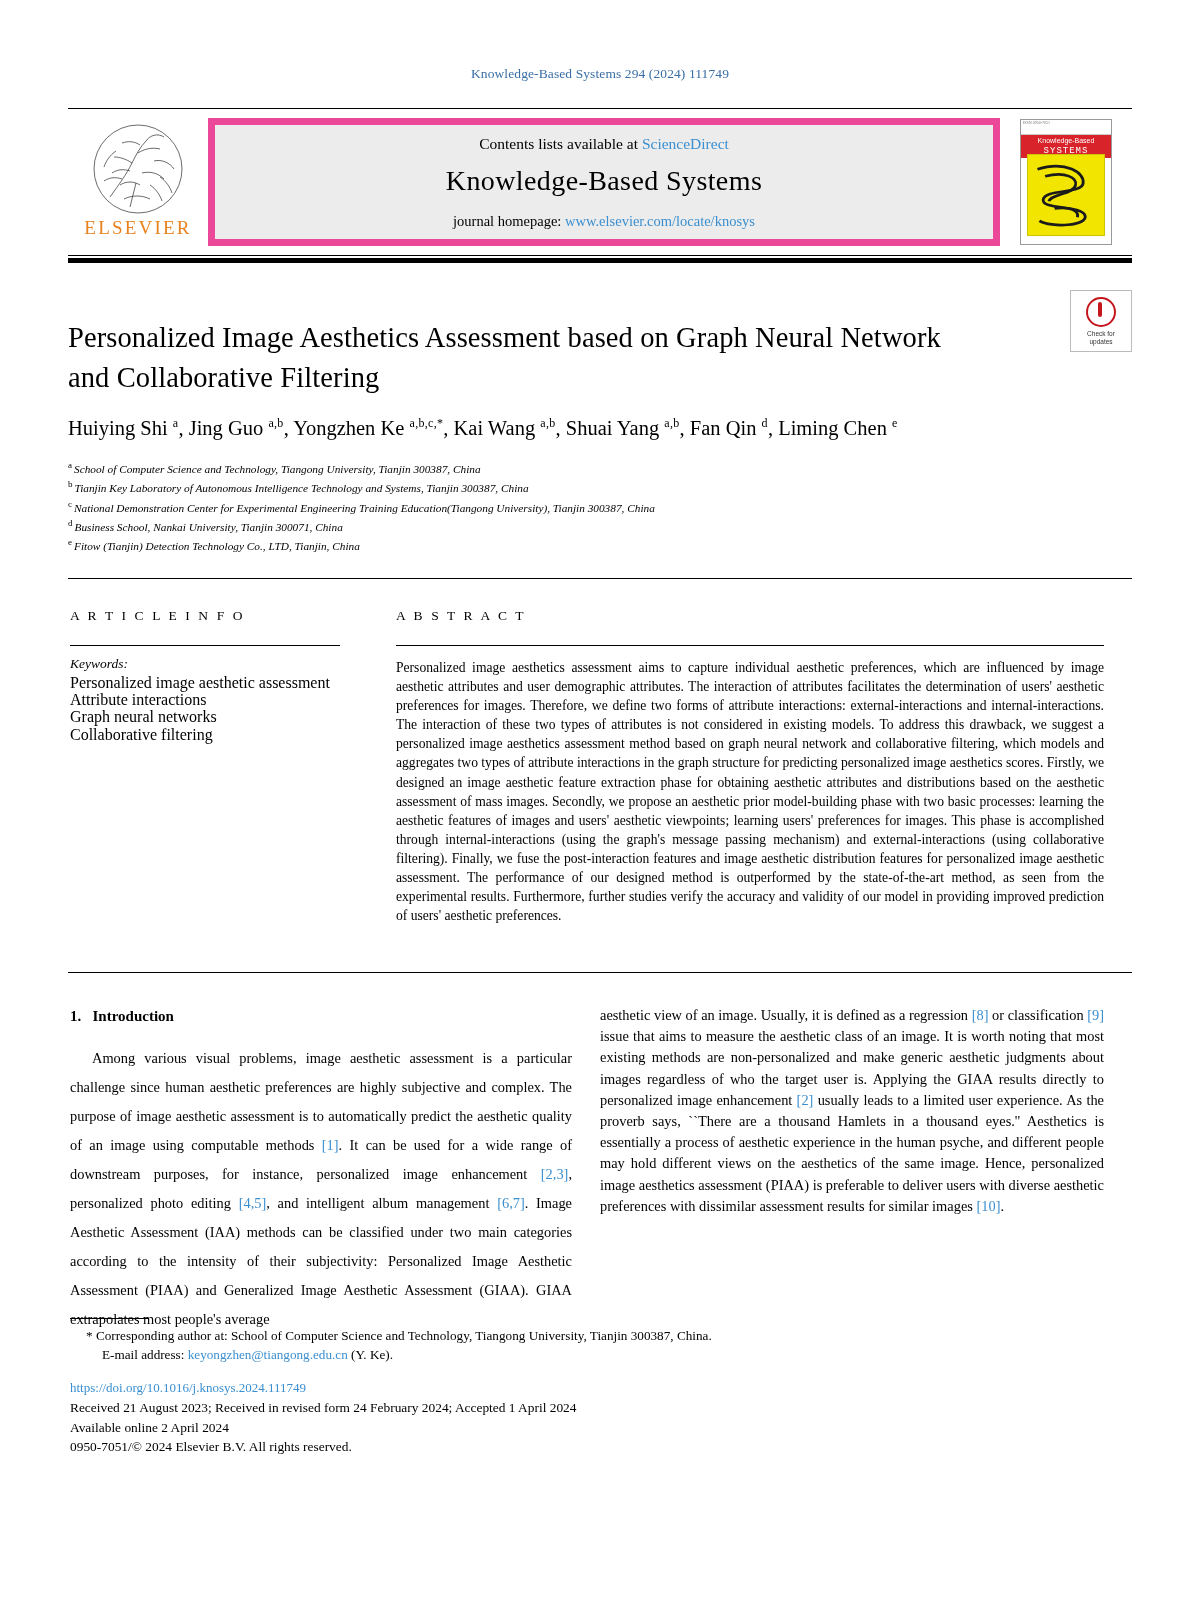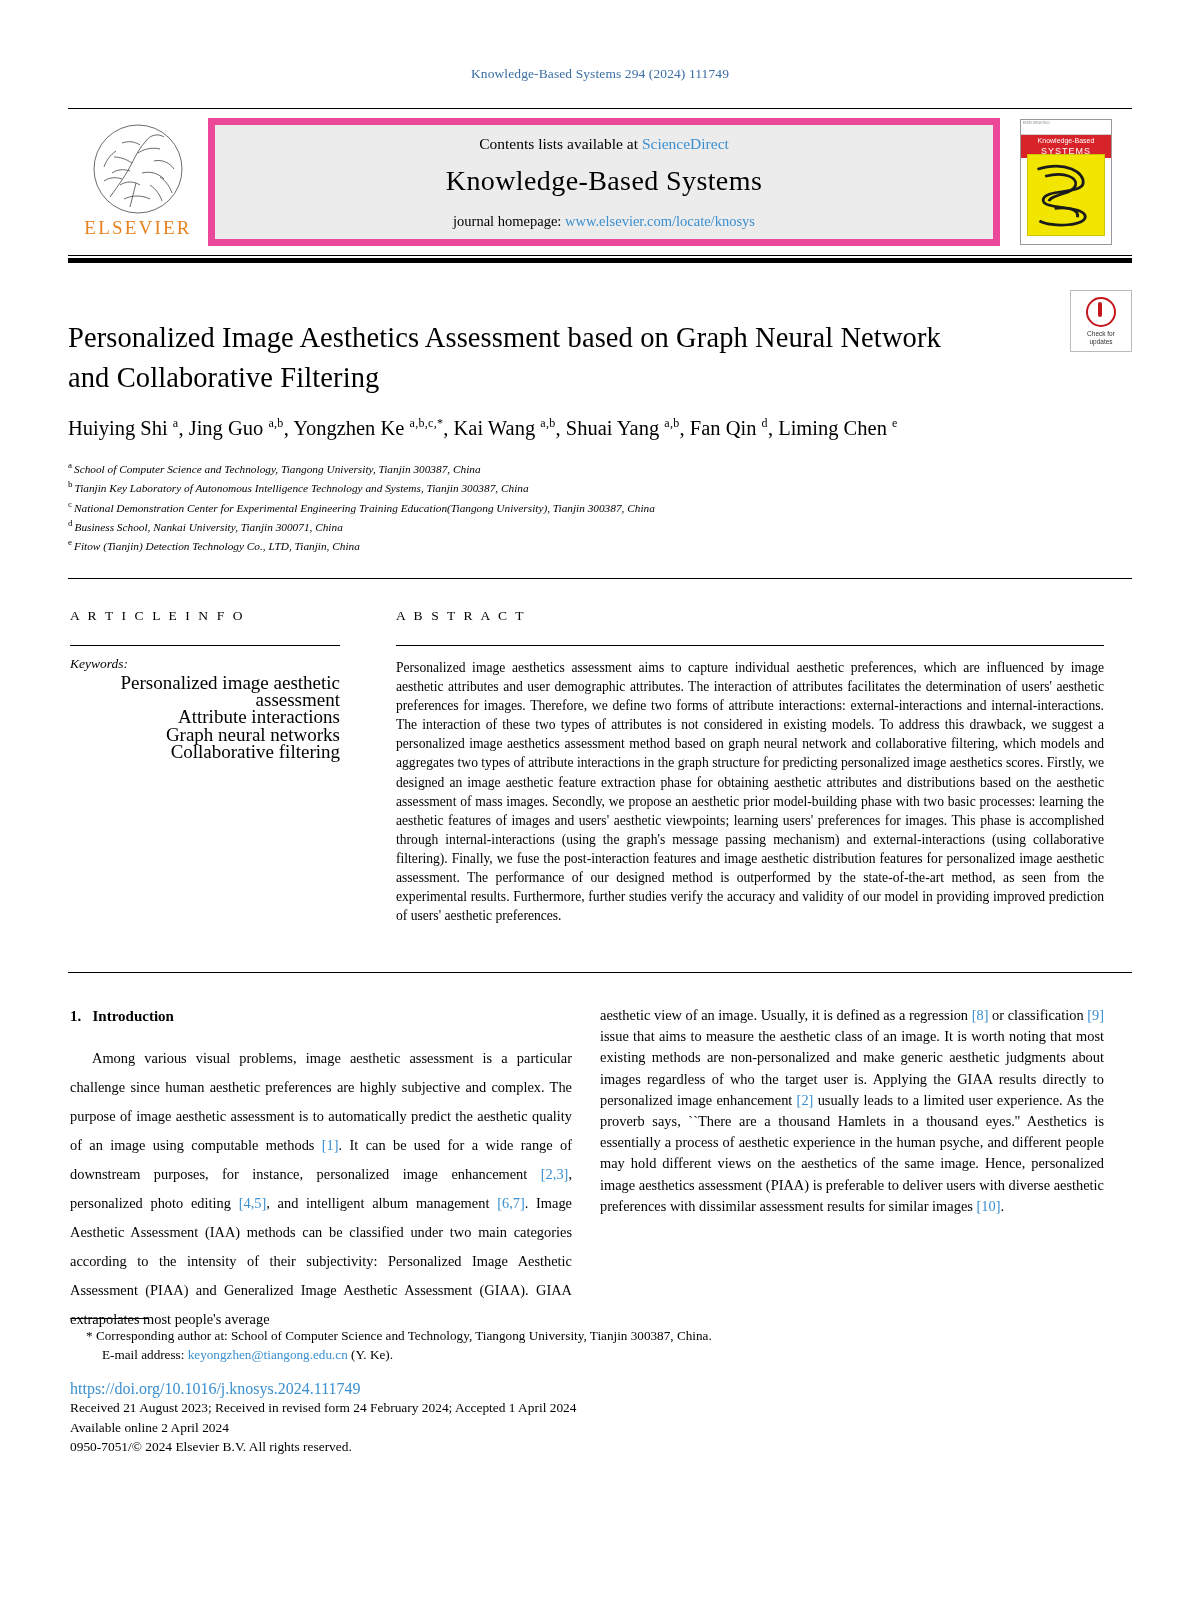--- a/index.html
+++ b/index.html
@@ -132,21 +132,21 @@
     text-align: center;
     padding: 1px 0;
     font-family: "Liberation Sans", sans-serif;
   }
   .cover-band2 {
     background: #d8232a;
     color: #fff;
     font-size: 9px;
     letter-spacing: 1px;
     text-align: center;
-    font-family: Liberation Sans, sans-serif;
+    font-family: Liberation Mono, monospace;
     padding-bottom: 2px;
   }
   .cover-art {
     position: absolute;
     left: 6px; right: 6px;
     top: 34px; bottom: 8px;
     background: #f2e600;
     border: 1px solid #cfc400;
   }
   .cover-squiggle {
@@ -264,23 +264,22 @@
     background: #000;
     margin-top: 21px;
     margin-bottom: 10px;
   }
   .kw-title {
     font-style: italic;
     font-size: 13.5px;
     margin-bottom: 2px;
   }
   .kw-item {
-    font-size: 19px;
+    font-size: 16px;
     line-height: 17.2px;
-    text-align: right;
   }
   .abscol {
     position: absolute;
     left: 396px;
     top: 608px;
     width: 708px;
   }
   .abscol .hr {
     height: 1px;
     background: #000;
@@ -346,21 +345,21 @@
     width: 1040px;
     font-size: 13.2px;
     line-height: 19px;
   }
   .footnote .em { }
   .footnote a { color: #3a8fd0; text-decoration: none; }
   .doi {
     position: absolute;
     left: 70px;
     top: 1380px;
-    font-size: 16px;
+    font-size: 13px;
     color: #3a8fd0;
   }
   .pubinfo {
     position: absolute;
     left: 70px;
     top: 1398px;
     width: 900px;
     font-size: 13.4px;
     line-height: 19.5px;
   }

